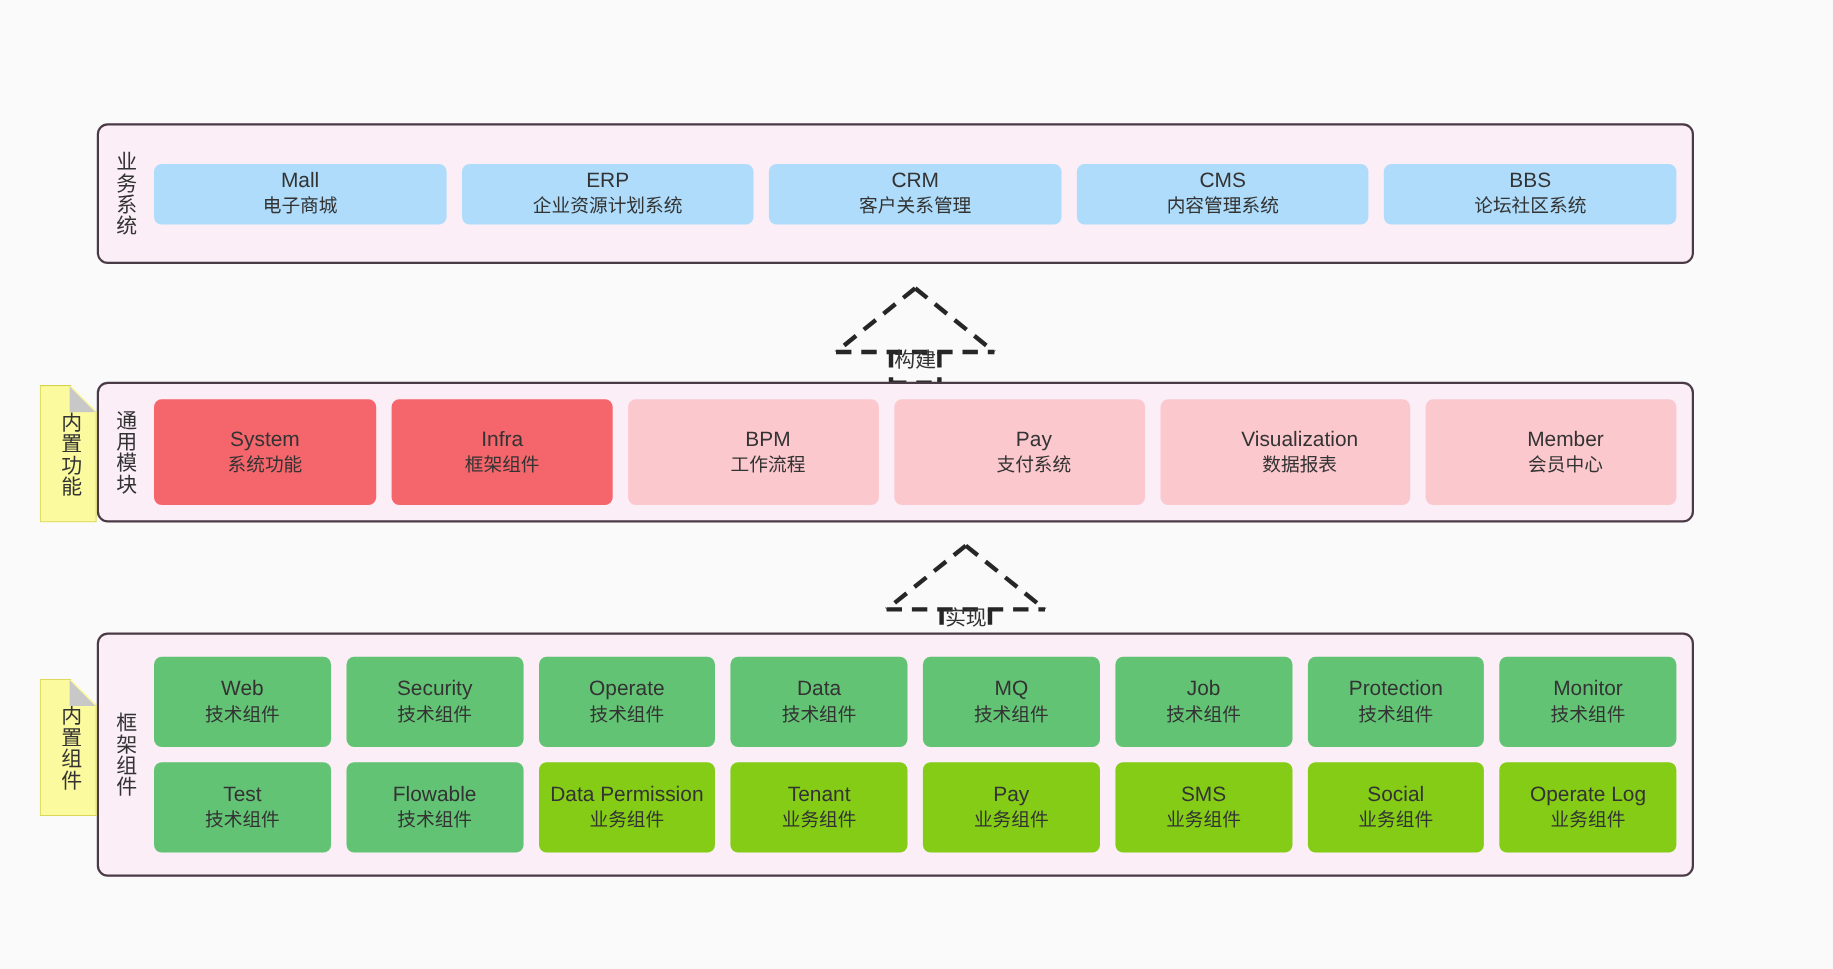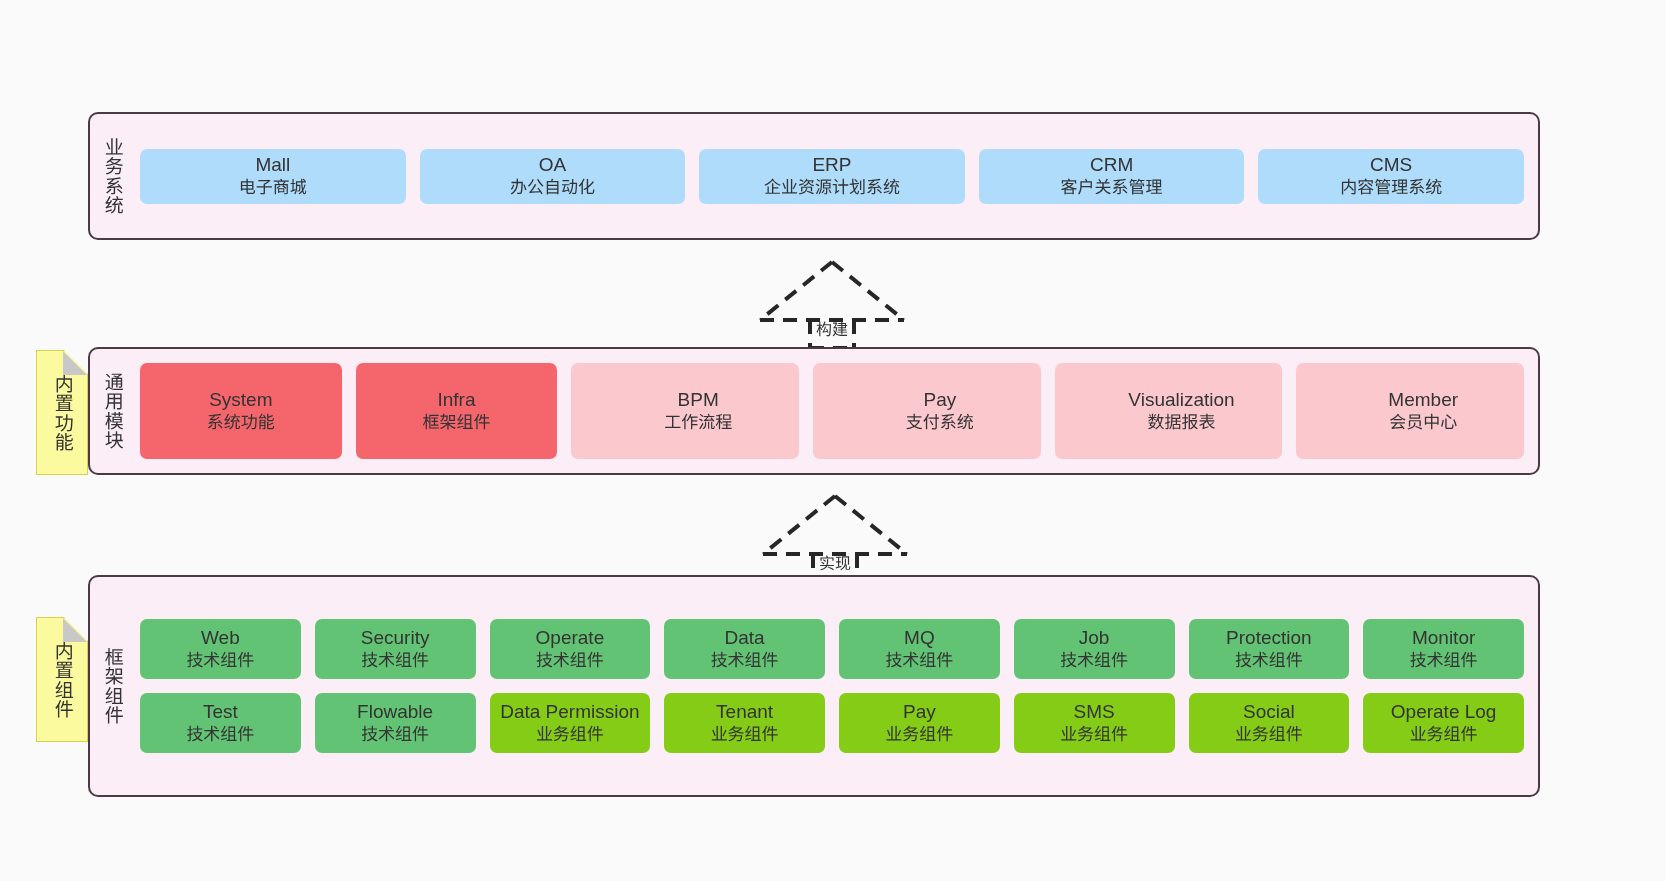--- a/index.html
+++ b/index.html
@@ -93,21 +93,21 @@
   .n-lightgreen { background: #84cc16; }
 
   
   #layer-business { left: 88px;  top: 112px; width: 1452px; height: 128px; }
   #layer-business .node { height: 55px; }
 
   #layer-common   { left: 88px;  top: 347px; width: 1452px; height: 128px; }
   #layer-common .node { height: 96px; }
 
   #layer-framework{ left: 88px;  top: 575px; width: 1452px; height: 222px; }
-  #layer-framework .node { height: 60px; }
+  #layer-framework .node { height: 82px; }
 
   
   .note {
     position: absolute;
     box-sizing: border-box;
     background: #fbfa9e;
     border: 1px solid #d6d24e;
     display: flex;
     align-items: center;
     justify-content: center;
@@ -137,55 +137,55 @@
     width: 150px;
     height: 92px;
   }
   .uml-arrow svg { display: block; overflow: visible; }
   .uml-arrow .label {
     position: absolute;
     left: 0;
     right: 0;
     bottom: 10px;
     text-align: center;
-    font-size: 16px;
+    font-size: 19px;
     color: #333;
     background: transparent;
   }
   #arrow-build   { left: 757px; top: 258px; }
-  #arrow-realize { left: 760px; top: 492px; }
+  #arrow-realize { left: 803px; top: 492px; }
 </style>
 </head>
 <body>
 
 <div class="canvas">
 
   <div class="layer" id="layer-business">
     <div class="layer-title">业务系统</div>
     <div class="layer-body">
       <div class="row">
         <div class="node n-blue">
           <span class="en">Mall</span>
           <span class="cn">电子商城</span>
         </div>
         <div class="node n-blue">
-          <span class="en">OA</span>
-          <span class="cn">办公自动化</span>
-        </div>
-        <div class="node n-blue">
           <span class="en">ERP</span>
           <span class="cn">企业资源计划系统</span>
         </div>
         <div class="node n-blue">
           <span class="en">CRM</span>
           <span class="cn">客户关系管理</span>
         </div>
         <div class="node n-blue">
           <span class="en">CMS</span>
           <span class="cn">内容管理系统</span>
+        </div>
+        <div class="node n-blue">
+          <span class="en">BBS</span>
+          <span class="cn">论坛社区系统</span>
         </div>
       </div>
     </div>
   </div>
 
   <div class="uml-arrow" id="arrow-build">
     <svg width="150" height="92" viewBox="0 0 150 92">
       <path d="M75 4 L147 62" fill="none" stroke="#262626" stroke-width="4" stroke-dasharray="14,9"></path>
       <path d="M75 4 L3 62" fill="none" stroke="#262626" stroke-width="4" stroke-dasharray="14,9"></path>
       <path d="M3 62 L147 62" fill="none" stroke="#262626" stroke-width="4" stroke-dasharray="14,9"></path>

